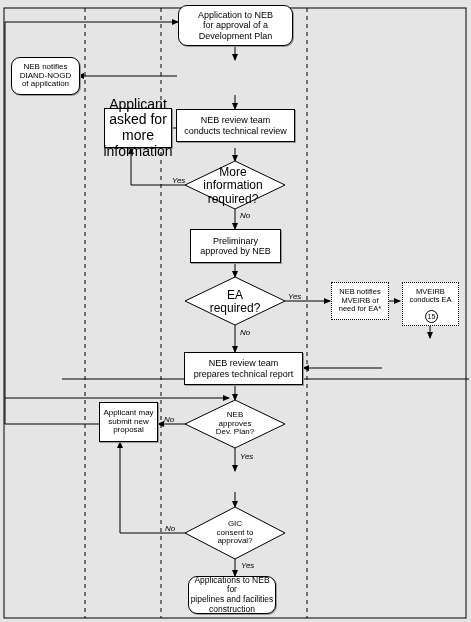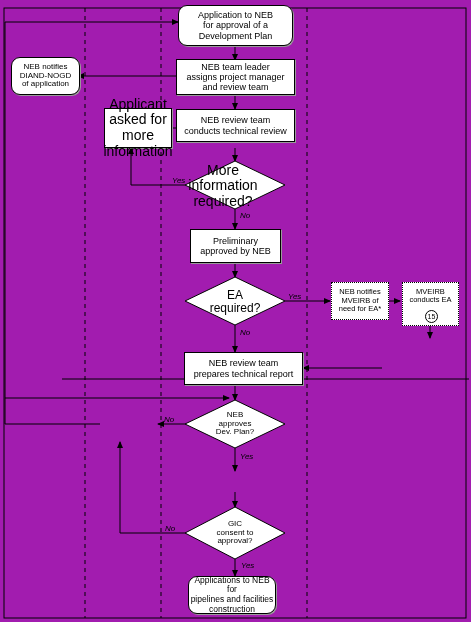--- a/index.html
+++ b/index.html
@@ -4,21 +4,21 @@
 <style>
   html, body {
     margin: 0;
     padding: 0;
     background: #ffffff;
   }
   #canvas {
     position: relative;
     width: 471px;
     height: 622px;
-    background: #a21caf;
+    background: #e5e5e5;
     font-family: "Liberation Sans", sans-serif;
     overflow: hidden;
   }
   svg.layer {
     position: absolute;
     left: 0;
     top: 0;
     width: 471px;
     height: 622px;
     pointer-events: none;
@@ -150,36 +150,33 @@
     <polygon points="235,161 285,185 235,209 185,185" fill="#ffffff" stroke="#000" stroke-width="1"></polygon>
     <polygon points="235,277 285,301 235,325 185,301" fill="#ffffff" stroke="#000" stroke-width="1"></polygon>
     <polygon points="235,400 285,424 235,448 185,424" fill="#ffffff" stroke="#000" stroke-width="1"></polygon>
     <polygon points="235,507 285,533 235,559 185,533" fill="#ffffff" stroke="#000" stroke-width="1"></polygon>
   </svg>
 
   <div class="node rounded" style="left:178px; top:5px; width:115px; height:41px; font-size:9px;">Application to NEB
 for approval of a
 Development Plan</div>
 
-  <div class="node rect" style="left:176px; top:59px; width:119px; height:36px; font-size:9px;">NEB team leader
-assigns project manager
-and review team</div>
 
   <div class="node rounded" style="left:11px; top:57px; width:69px; height:38px; font-size:8px;">NEB notifies
 DIAND-NOGD
 of application</div>
 
   <div class="node rect" style="left:104px; top:108px; width:68px; height:40px; font-size:14px;">Applicant
 asked for more
 information</div>
 
   <div class="node rect" style="left:176px; top:109px; width:119px; height:33px; font-size:9px;">NEB review team
 conducts technical review</div>
 
-  <div class="diamond-text" style="left:184px; top:170px; width:78px; height:32px; font-size:14px;">More
+  <div class="diamond-text" style="left:194px; top:170px; width:78px; height:32px; font-size:12px;">More
 information
 required?</div>
 
   <div class="node rect" style="left:190px; top:229px; width:91px; height:34px; font-size:9px;">Preliminary
 approved by NEB</div>
 
   <div class="diamond-text" style="left:200px; top:291px; width:70px; height:22px; font-size:12px;">EA
 required?</div>
 
   <div class="node dotted" style="left:331px; top:282px; width:58px; height:38px; font-size:7.5px;">NEB notifies
@@ -189,20 +186,23 @@
   <div class="node dotted" style="left:402px; top:282px; width:57px; height:44px; font-size:7.5px; align-items:flex-start; padding-top:5px;">MVEIRB
 conducts EA</div>
 
   <div class="dnum" style="left:425px; top:310px;">15</div>
 
 
   <div class="node rect" style="left:184px; top:352px; width:119px; height:33px; font-size:9px;">NEB review team
 prepares technical report</div>
 
 
+  <div class="node rect" style="left:99px; top:402px; width:59px; height:40px; font-size:8px;">Applicant may
+submit new
+proposal</div>
 
   <div class="diamond-text" style="left:199px; top:408px; width:72px; height:32px; font-size:8px;">NEB
 approves
 Dev. Plan?</div>
 
 
   <div class="diamond-text" style="left:199px; top:517px; width:72px; height:32px; font-size:8px;">GIC
 consent to
 approval?</div>
 

